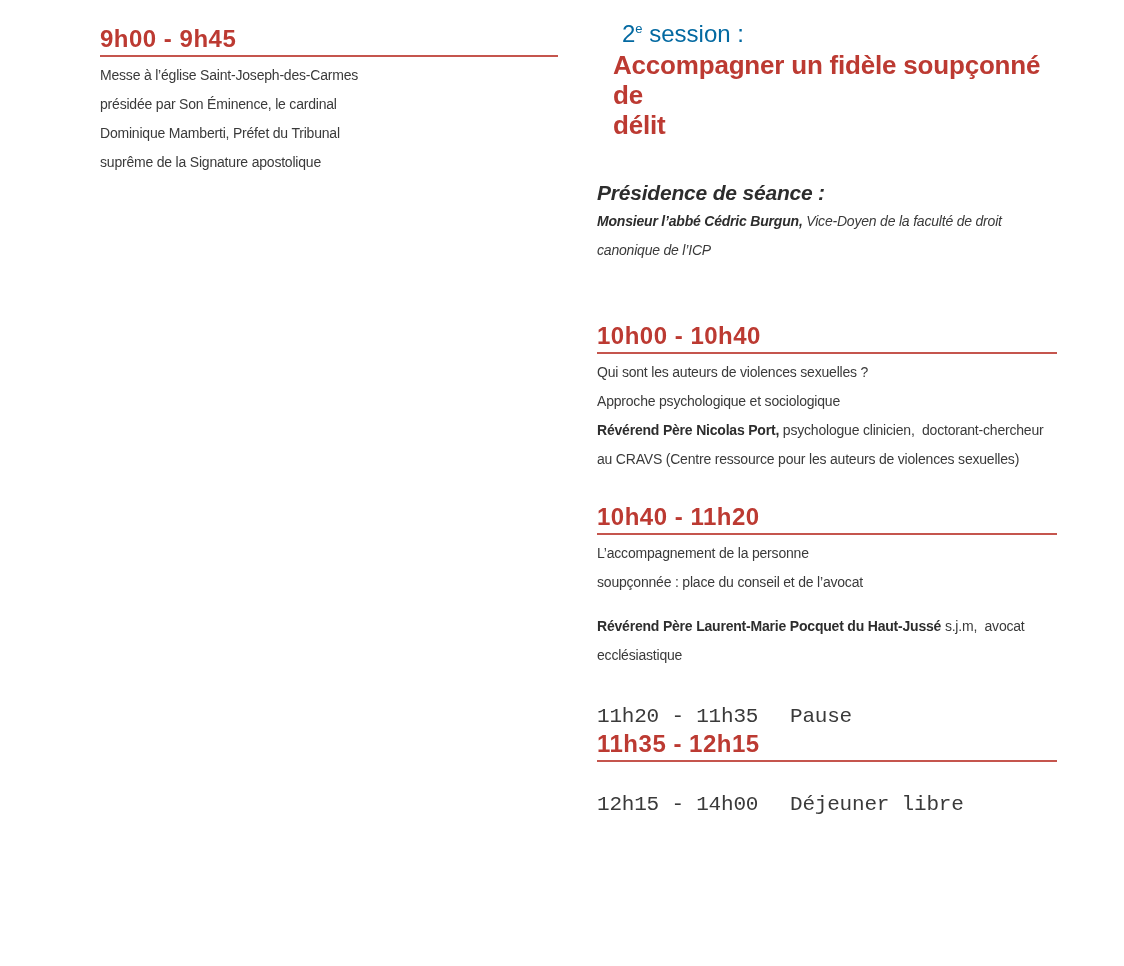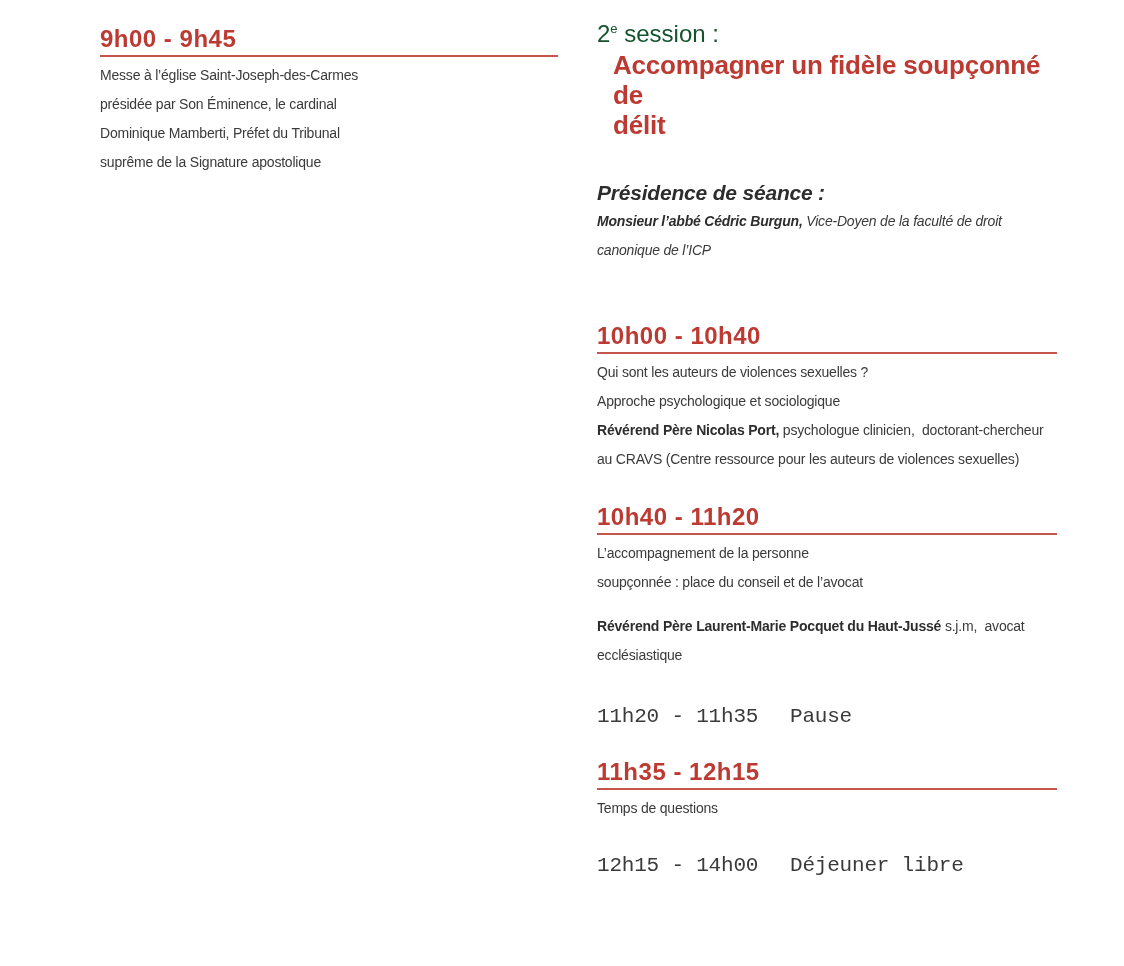--- a/index.html
+++ b/index.html
@@ -17,33 +17,33 @@
     font-size: 24px; font-weight: bold; color: #bc3a32;
     letter-spacing: 0.5px; line-height: 26px;
     margin: 0; padding-bottom: 3px;
     border-bottom: 2px solid #c5554d;
   }
   .body {
     font-size: 14px; line-height: 29px; color: #3a3a3a;
     margin: 4px 0 0 0; white-space: pre-wrap; letter-spacing: -0.2px;
   }
   .body b { color: #2d2d2d; }
-  .session-label { font-size: 24px; color: #14532d; line-height: 28px; }
+  .session-label { font-size: 24px; color: #0369a1; line-height: 28px; margin-left: 25px; }
   .session-label sup { font-size: 13px; vertical-align: super; line-height: 0; }
   .session-title {
     font-size: 26px; font-weight: bold; color: #bc3a32;
     line-height: 30px; margin: 2px 0 0 16px; white-space: pre-wrap; letter-spacing: -0.2px;
   }
   .presidency { margin-top: 38px; font-style: italic; }
   .bold-heading { font-size: 21px; font-weight: bold; color: #2d2d2d; line-height: 29px; margin: 0; letter-spacing: -0.2px; }
   .presidency .body { margin: 0; }
 
   .sb0 { margin-top: 58px; }
   .sb1 { margin-top: 30px; }
-  .sbq { margin-top: 28px; }
+  .sbq { }
 
   .break-row { margin-top: 32px; font-size: 21px; line-height: 29px; color: #3a3a3a; letter-spacing: -0.2px; font-family: Liberation Mono, monospace; }
   .break-row.second { margin-top: 28px; }
   .break-time { display: inline-block; width: 193px; }
 </style>
 </head>
 <body>
 
 <div class="page">
 
@@ -81,19 +81,18 @@
       <h2 class="time-heading">10h40 - 11h20</h2>
       <p class="body">L’accompagnement de la personne
 soupçonnée : place du conseil et de l’avocat</p>
       <p class="body" style="margin-top:15px"><b>Révérend Père Laurent-Marie Pocquet du Haut-Jussé</b><span> s.j.m,  avocat ecclésiastique</span></p>
     </div>
 
     <div class="break-row"><span class="break-time">11h20 - 11h35</span><span>Pause</span></div>
 
     <div class="sbq">
       <h2 class="time-heading">11h35 - 12h15</h2>
-      <p class="body">Temps de questions</p>
     </div>
 
     <div class="break-row second"><span class="break-time">12h15 - 14h00</span><span>Déjeuner libre</span></div>
 
   </div>
 </div>
 
 </body></html>

